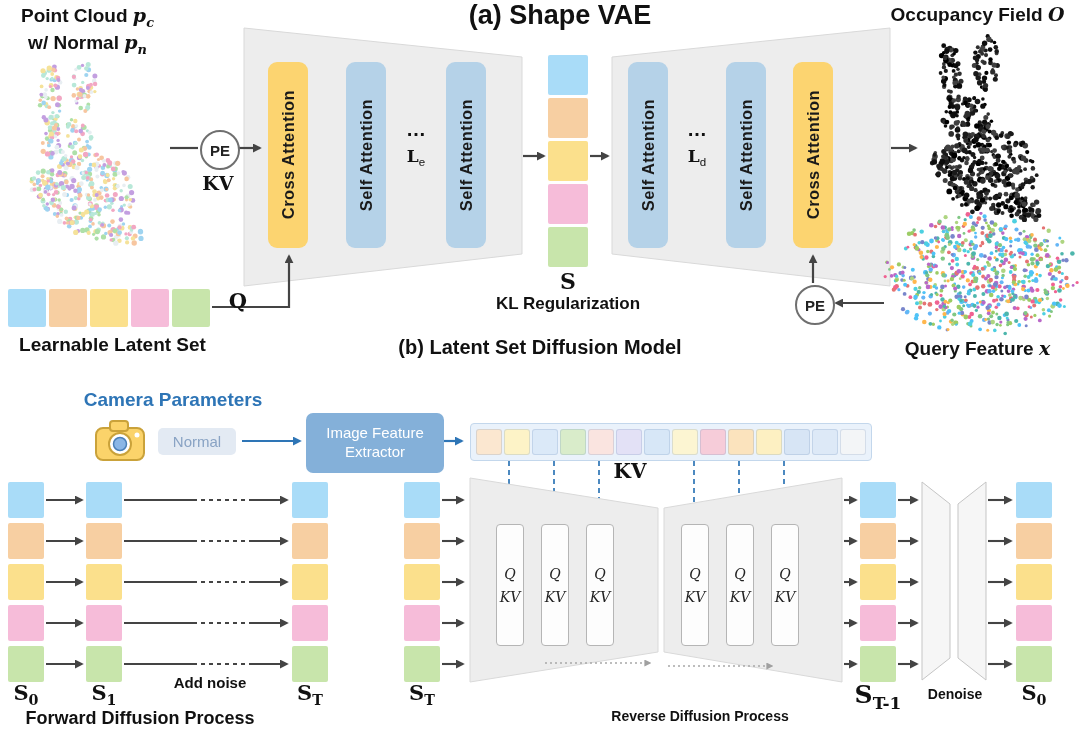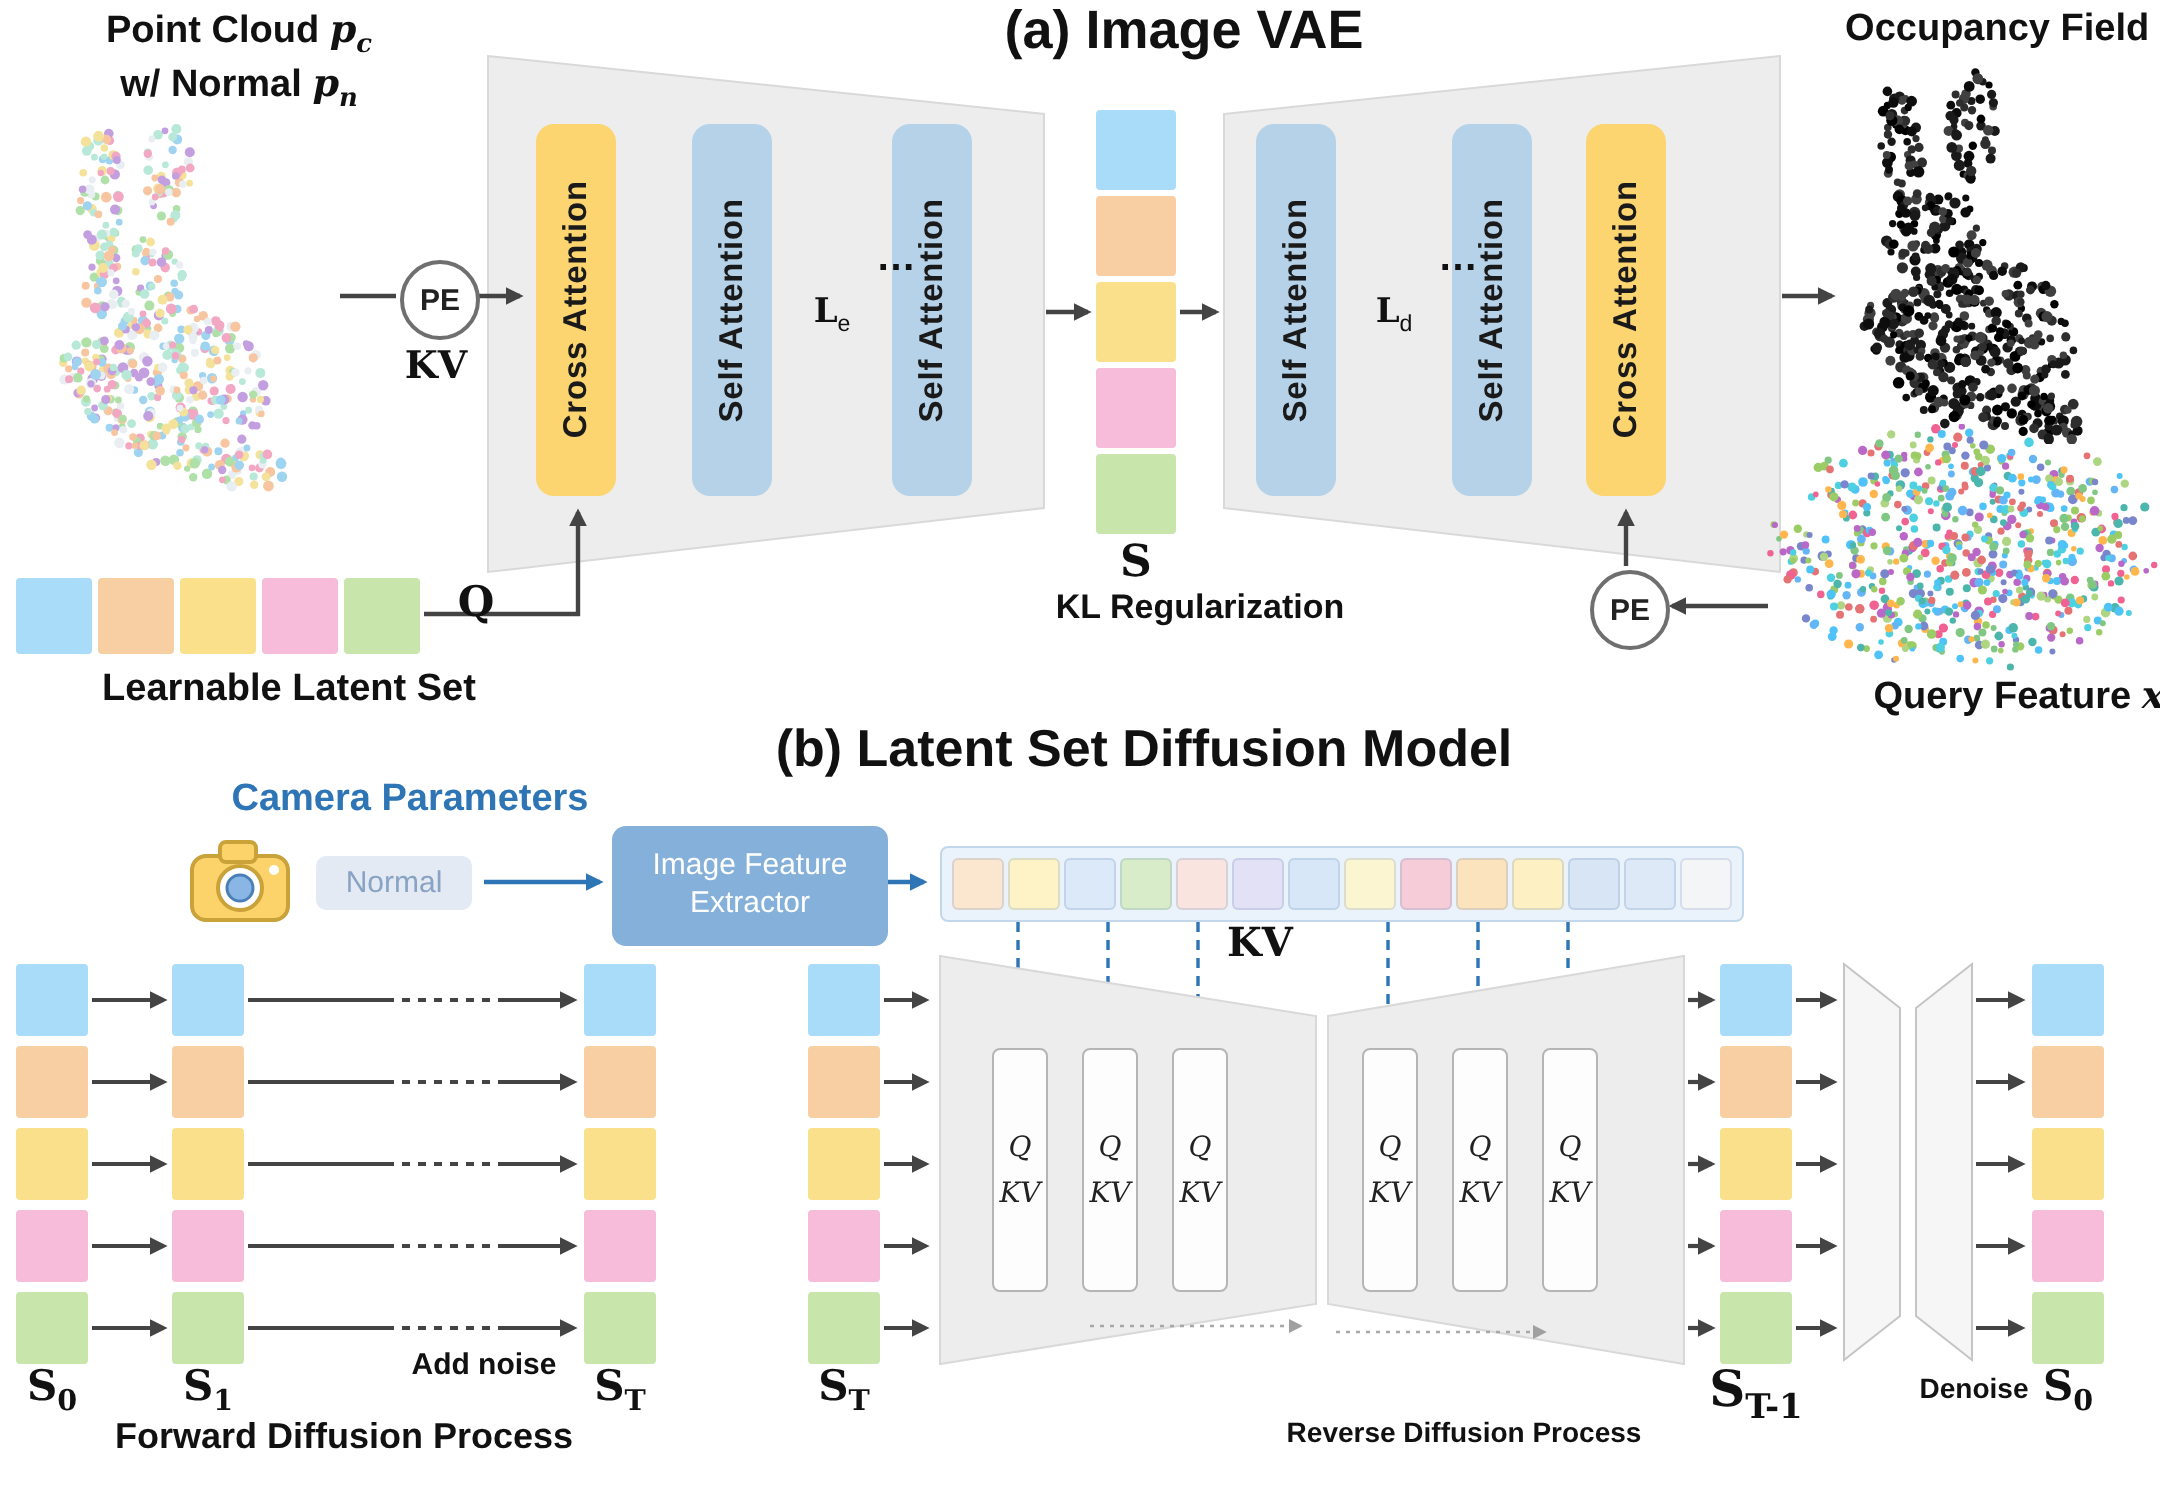--- a/index.html
+++ b/index.html
@@ -2,21 +2,21 @@
 <html><head>
 <meta charset="utf-8">
 <style>
   html,body{margin:0;padding:0;background:#fff;}
   .canvas{position:relative;width:1080px;height:750px;background:#fff;overflow:hidden;
           font-family:"Liberation Sans",sans-serif;color:#111;}
   .abs{position:absolute;}
   svg.overlay{position:absolute;left:0;top:0;z-index:1;}
   svg.pc{position:absolute;z-index:2;}
   .lbl{position:absolute;z-index:4;text-align:center;}
-  .bold{font-weight:bold;margin-left:32px;}
+  .bold{font-weight:bold;}
   .mv{font-family:"DejaVu Serif",serif;font-style:italic;font-weight:bold;}
   .mb{font-family:"DejaVu Serif",serif;font-weight:bold;font-style:normal;}
   sub{font-size:68%;}
   .vblock{position:absolute;z-index:3;width:40px;height:186px;border-radius:9px;
           display:flex;align-items:center;justify-content:center;}
   .vblock span{writing-mode:vertical-rl;transform:rotate(180deg);font-weight:bold;
           font-size:16.5px;color:#1a1a1a;letter-spacing:.4px;}
   .pe{position:absolute;z-index:4;width:36px;height:36px;border:2px solid #6f6f6f;border-radius:50%;
       background:#fff;display:flex;align-items:center;justify-content:center;
       font-size:15px;font-weight:600;color:#222;}
@@ -1869,21 +1869,21 @@
       <circle cx="105.7" cy="95.7" r="2.3" fill="#7986cb"></circle>
       <circle cx="121.1" cy="63.5" r="1.7" fill="#81c784"></circle>
       <circle cx="118.5" cy="53.6" r="1.8" fill="#e57373"></circle>
       <circle cx="76.9" cy="15.9" r="1.8" fill="#9ccc65"></circle>
       <circle cx="89.4" cy="29.6" r="1.7" fill="#4dd0e1"></circle>
       <circle cx="95.4" cy="75.6" r="2.3" fill="#e57373"></circle>
       <circle cx="105.6" cy="50.3" r="1.6" fill="#9ccc65"></circle>
       <circle cx="119.6" cy="70.3" r="2.0" fill="#64b5f6"></circle>
     </svg>
 
-  <div class="lbl bold" style="left:300px;top:0;width:520px;font-size:27px">(a) Image VAE</div>
+  <div class="lbl bold" style="left:300px;top:0;width:520px;font-size:27px">(a) Shape VAE</div>
 
   <div class="lbl bold" style="left:0;top:4px;width:175px;font-size:19px;line-height:1.25">
     <div><span>Point Cloud </span><span class="mv">p</span><sub class="mv">c</sub></div>
     <div><span>w/ Normal </span><span class="mv">p</span><sub class="mv">n</sub></div>
   </div>
 
   <div class="pe" style="left:200px;top:130px">
       <span>PE</span>
     </div>
   <div class="lbl mb" style="left:196px;top:172px;width:44px;font-size:19px">KV</div>
@@ -1939,21 +1939,21 @@
   <div class="sqrow row38" style="left:8px;top:289px">
       <div class="sq" style="background: rgb(169, 220, 248);"></div>
       <div class="sq" style="background: rgb(247, 207, 162);"></div>
       <div class="sq" style="background: rgb(251, 224, 140);"></div>
       <div class="sq" style="background: rgb(246, 188, 217);"></div>
       <div class="sq" style="background: rgb(200, 229, 171);"></div>
     </div>
   <div class="lbl bold" style="left:0;top:334px;width:225px;font-size:19px">Learnable Latent Set</div>
   <div class="lbl mb" style="left:220px;top:288px;width:36px;font-size:21px">Q</div>
 
-  <div class="lbl bold" style="left:260px;top:359px;width:560px;font-size:26px">(b) Latent Set Diffusion Model</div>
+  <div class="lbl bold" style="left:260px;top:336px;width:560px;font-size:20px">(b) Latent Set Diffusion Model</div>
 
   <div class="lbl bold blue" style="left: 58px; top: 389px; width: 230px; font-size: 19px; color: rgb(46, 117, 182);">Camera Parameters</div>
 
   <svg class="abs" style="left:92px;top:414px;z-index:3" width="56" height="52" viewBox="0 0 56 52">
     <rect x="4" y="14" width="48" height="32" rx="7" fill="#fbd36a" stroke="#caa23a" stroke-width="2"></rect>
     <rect x="18" y="7" width="18" height="10" rx="3" fill="#fbd36a" stroke="#caa23a" stroke-width="2"></rect>
     <circle cx="28" cy="30" r="11" fill="#ffffff" stroke="#caa23a" stroke-width="2"></circle>
     <circle cx="28" cy="30" r="6.5" fill="#8ab6e6" stroke="#4a7fb8" stroke-width="1.5"></circle>
     <circle cx="45" cy="21" r="2.5" fill="#fff"></circle>
   </svg>

